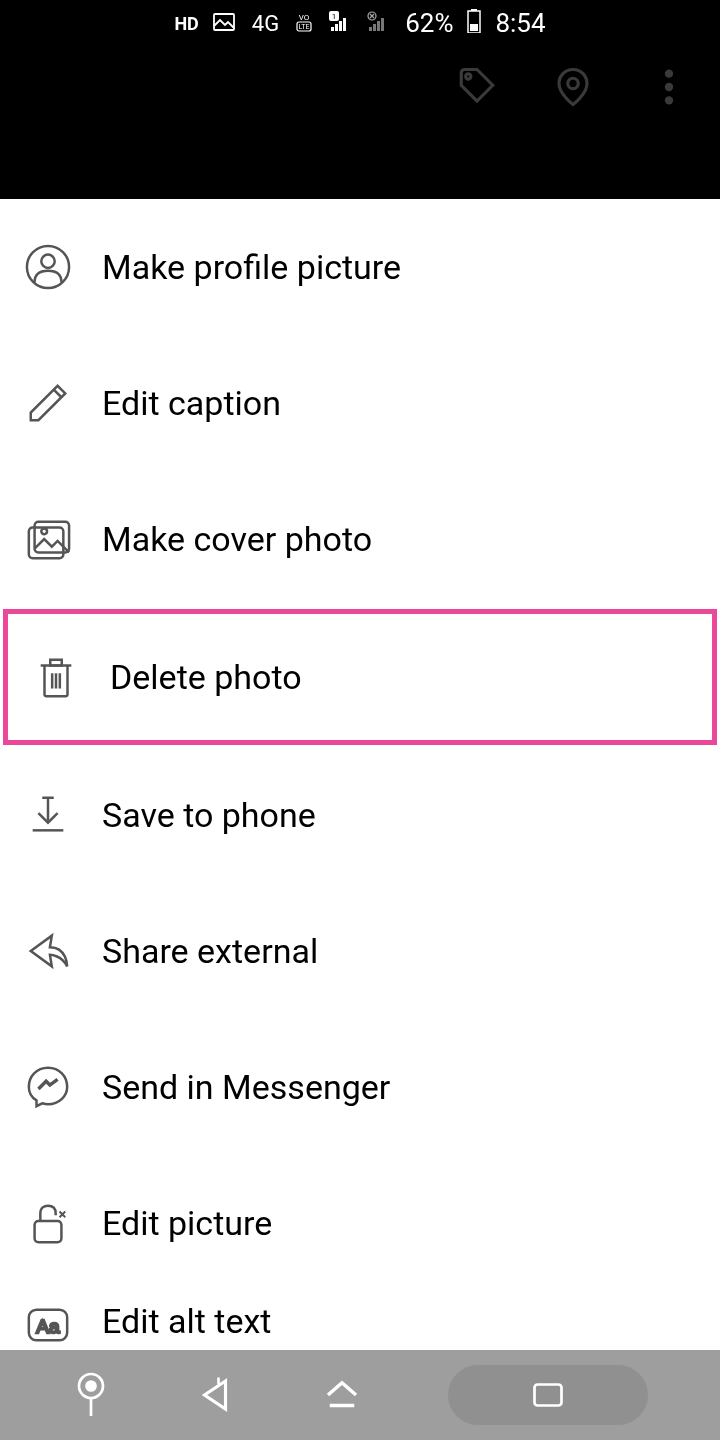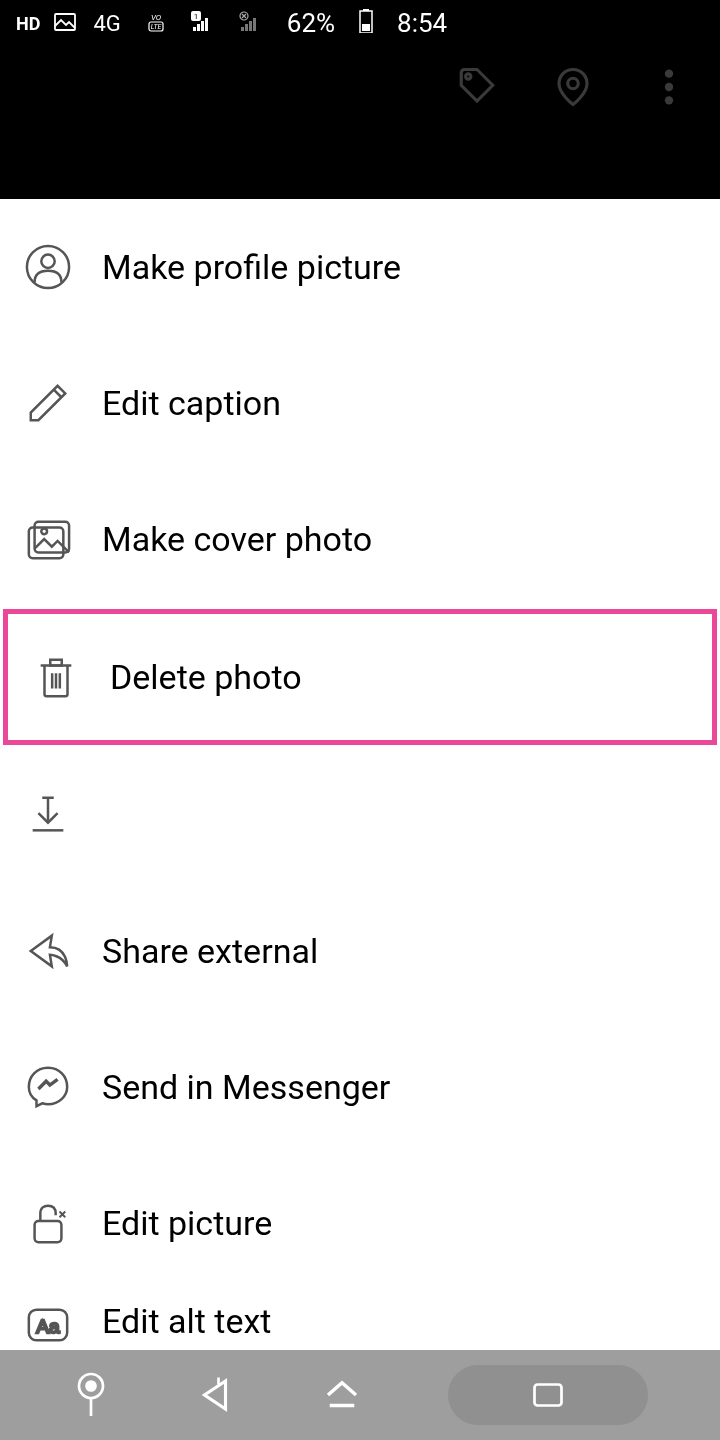--- a/index.html
+++ b/index.html
@@ -14,33 +14,33 @@
       background: #fff;
       overflow: hidden;
       position: relative;
     }
     .status-bar {
       height: 46px;
       background: #000;
       color: #fff;
       display: flex;
       align-items: center;
-      justify-content: flex-start;
+      justify-content: center;
       padding: 0 16px;
       font-size: 22px;
     }
     .status-left {
       display: flex;
       align-items: center;
       gap: 14px;
     }
     .status-right {
       display: flex;
       align-items: center;
-      gap: 24px;
+      gap: 14px;
       margin-left: 17px;
     }
     .hd-label {
       font-weight: bold;
       font-size: 18px;
     }
     .header {
       height: 153px;
       background: #000;
       display: flex;
@@ -108,21 +108,20 @@
       background: rgba(130,130,130,0.5);
       border-radius: 30px;
       display: flex;
       align-items: center;
       justify-content: center;
     }
     .volte {
       font-size: 10px;
       line-height: 1;
       text-align: center;
-      font-style: italic;
     }
   </style>
 </head>
 <body>
 
 <div class="status-bar">
   <div class="status-left">
     <span class="hd-label">HD</span>
     <span>
       <svg width="22" height="18" viewBox="0 0 22 18" fill="none" stroke="#fff" stroke-width="1.8">
@@ -243,20 +242,21 @@
 
   <div class="menu-item">
     <div class="menu-icon">
       <svg width="46" height="46" viewBox="0 0 24 24" fill="none" stroke="#555" stroke-width="1.3">
         <path d="M12 3 L12 15"></path>
         <path d="M7 11 L12 16 L17 11"></path>
         <path d="M4 20 L20 20"></path>
         <path d="M9 3 L15 3"></path>
       </svg>
     </div>
+    <span class="menu-label">Save to phone</span>
   </div>
 
   <div class="menu-item">
     <div class="menu-icon">
       <svg width="46" height="46" viewBox="0 0 24 24" fill="none" stroke="#555" stroke-width="1.3">
         <path d="M3 12 L14 4 L13 10 C22 10 22 20 22 20 C19 14 13 14 13 14 L14 20 Z"></path>
       </svg>
     </div>
     <span class="menu-label">Share external</span>
   </div>

